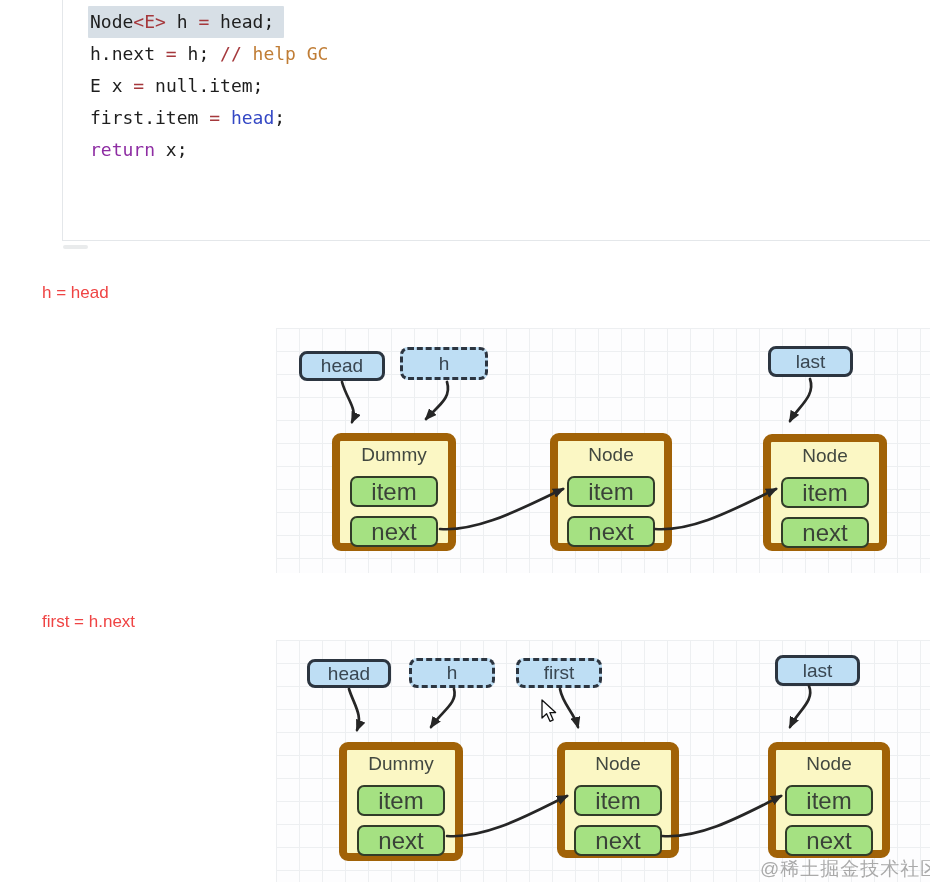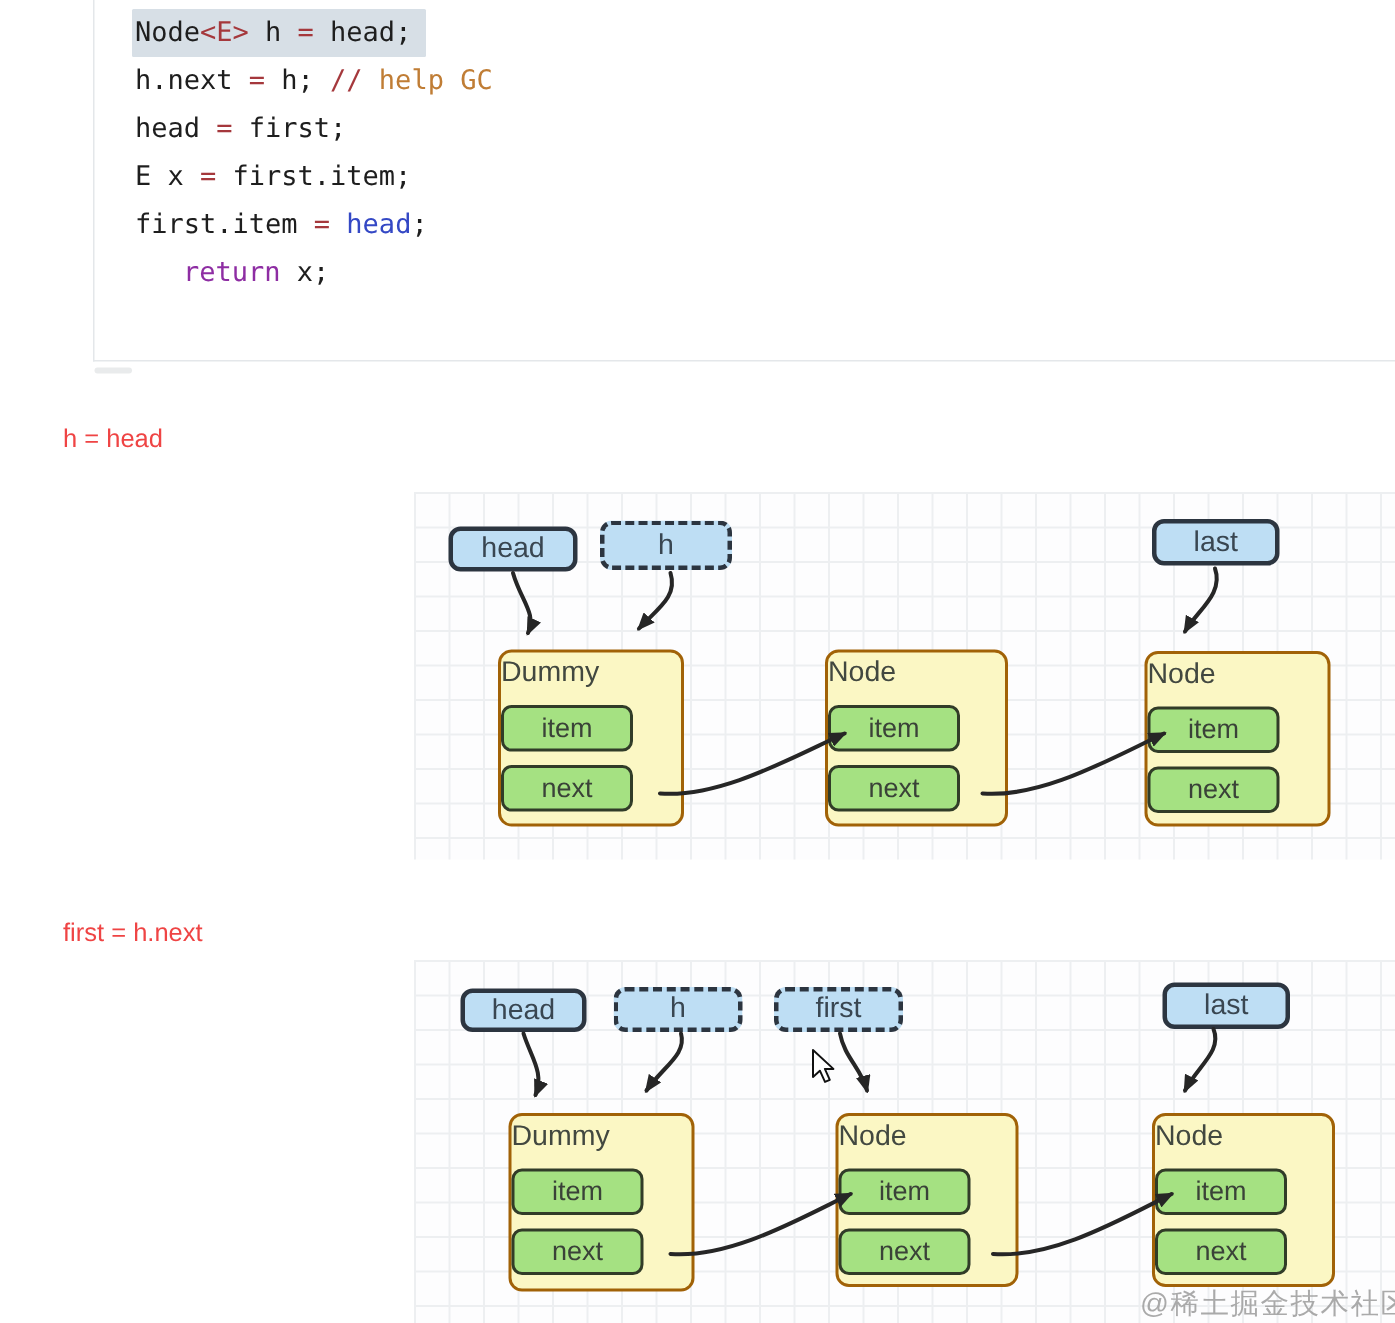--- a/index.html
+++ b/index.html
@@ -8,21 +8,21 @@
 
   
   .code-block { position:absolute; left:62px; top:0; width:868px; height:241px;
                 background:#ffffff; border-left:1px solid #e4e7ea; border-bottom:1px solid #e4e7ea;
                 box-sizing:border-box; padding-top:6px; }
   .code-line { height:32px; line-height:32px; padding-left:27px;
                font-family:"DejaVu Sans Mono",monospace; font-size:18px; white-space:pre; color:#1e1e1e; }
   .code-line .line-inner { display:inline-block; }
   .code-line.hl .line-inner { background:#d7dfe6; padding:0 10px 0 2px; margin-left:-2px; border-radius:1px; }
   .tok-default{ color:#1e1e1e; } .tok-maroon{ color:#a5383c; } .tok-orange{ color:#c07d35; }
-  .tok-blue{ color:#3448c5; } .tok-purple{ color:#8e2da3;margin-left:32px; }
+  .tok-blue{ color:#3448c5; } .tok-purple{ color:#8e2da3; }
   .scroll-nub { position:absolute; left:63px; top:245px; width:25px; height:4px; background:#e9ebec; border-radius:2px; }
 
   
   .step-label { position:absolute; font-family:Liberation Sans, sans-serif; font-size:17px; color:#ef4444; white-space:pre; }
   #label1 { left:42px; top:283px; }
   #label2 { left:42px; top:612px; }
 
   
   .grid { position:absolute; background-color:#fdfdfe;
           background-image:linear-gradient(to right,#edeff1 1px,transparent 1px),
@@ -30,44 +30,43 @@
           background-size:23px 23px; }
 
   
   .pointer-box { position:absolute; box-sizing:border-box; background:#bedef4;
                  border:3px solid #2c3540; border-radius:8px;
                  display:flex; align-items:center; justify-content:center;
                  font-size:19px; color:#394651; }
   .pointer-box.dashed { border-style:dashed; }
 
   .node-box { position:absolute; box-sizing:border-box; background:#fbf7c4;
-              border:2px solid #a16207; border-radius:9px;
-              display:flex; flex-direction:column; padding-top:1px; }
+              border:8px solid #a16207; border-radius:9px;
+              display:flex; flex-direction:column; align-items:center; padding-top:1px; }
   .node-title { font-size:19px; color:#424840; line-height:25px; }
   .field-box { box-sizing:border-box; width:88px; height:31px; margin-top:9px;
                background:#a5e182; border:2.5px solid #313c28; border-radius:7px;
                display:flex; align-items:center; justify-content:center;
-               font-size:18px; color:#3a4238; }
+               font-size:24px; color:#3a4238; }
   .field-box + .field-box { }
 
   .arrow-layer { position:absolute; left:0; top:0; pointer-events:none; }
   .watermark { position:absolute; left:760px; top:856px; font-size:19px;
                color:#9c9c9c; opacity:.85; letter-spacing:1px; white-space:nowrap; }
   .cursor { position:absolute; left:541px; top:699px; pointer-events:none; }
 </style>
 </head>
 <body>
 
 <div class="page">
 
   <div class="code-block">
       <div class="code-line hl"><span class="line-inner"><span class="tok-default">Node</span><span class="tok-maroon">&lt;E&gt;</span><span class="tok-default"> h </span><span class="tok-maroon">=</span><span class="tok-default"> head;</span></span></div>
       <div class="code-line"><span class="line-inner"><span class="tok-default">h.next </span><span class="tok-maroon">=</span><span class="tok-default"> h; </span><span class="tok-maroon">// </span><span class="tok-orange">help GC</span></span></div>
-      <div class="code-line"><span class="line-inner"><span class="tok-default">head </span><span class="tok-maroon">=</span><span class="tok-default"> first;</span></span></div>
-      <div class="code-line"><span class="line-inner"><span class="tok-default">E x </span><span class="tok-maroon">=</span><span class="tok-default"> first.item;</span></span></div>
+      <div class="code-line"><span class="line-inner"><span class="tok-default">E x </span><span class="tok-maroon">=</span><span class="tok-default"> null.item;</span></span></div>
       <div class="code-line"><span class="line-inner"><span class="tok-default">first.item </span><span class="tok-maroon">=</span><span class="tok-default"> </span><span class="tok-blue">head</span><span class="tok-default">;</span></span></div>
       <div class="code-line"><span class="line-inner"><span class="tok-purple">return</span><span class="tok-default"> x;</span></span></div>
     </div>
   <div class="scroll-nub"></div>
 
   <div class="step-label" id="label1">h = head</div>
   <div class="step-label" id="label2">first = h.next</div>
 
   <div class="grid" style="left: 276px; top: 328px; width: 654px; height: 245px;"></div>
     <div class="pointer-box" style="left: 299px; top: 351px; width: 86px; height: 30px;">head</div>

